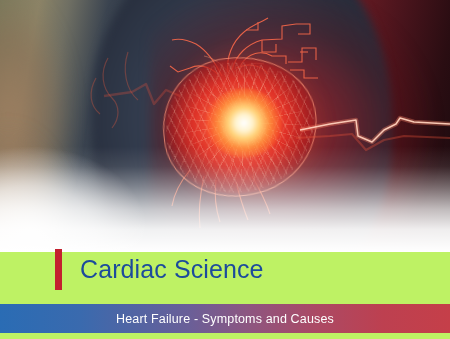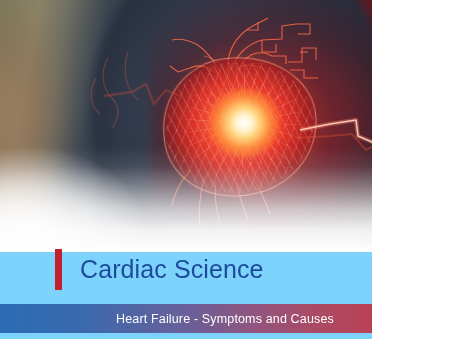--- a/index.html
+++ b/index.html
@@ -9,23 +9,23 @@
   }
   body {
     width: 450px;
     height: 339px;
     overflow: hidden;
     font-family: "Liberation Sans", sans-serif;
   }
 
   #slide {
     position: relative;
-    width: 372px;
+    width: 450px;
     height: 339px;
-    background: #7dd3fc;
+    background: #bef264;
     overflow: hidden;
   }
 
   
   .hero {
     position: absolute;
     left: 0;
     top: 0;
     width: 450px;
     height: 252px;

